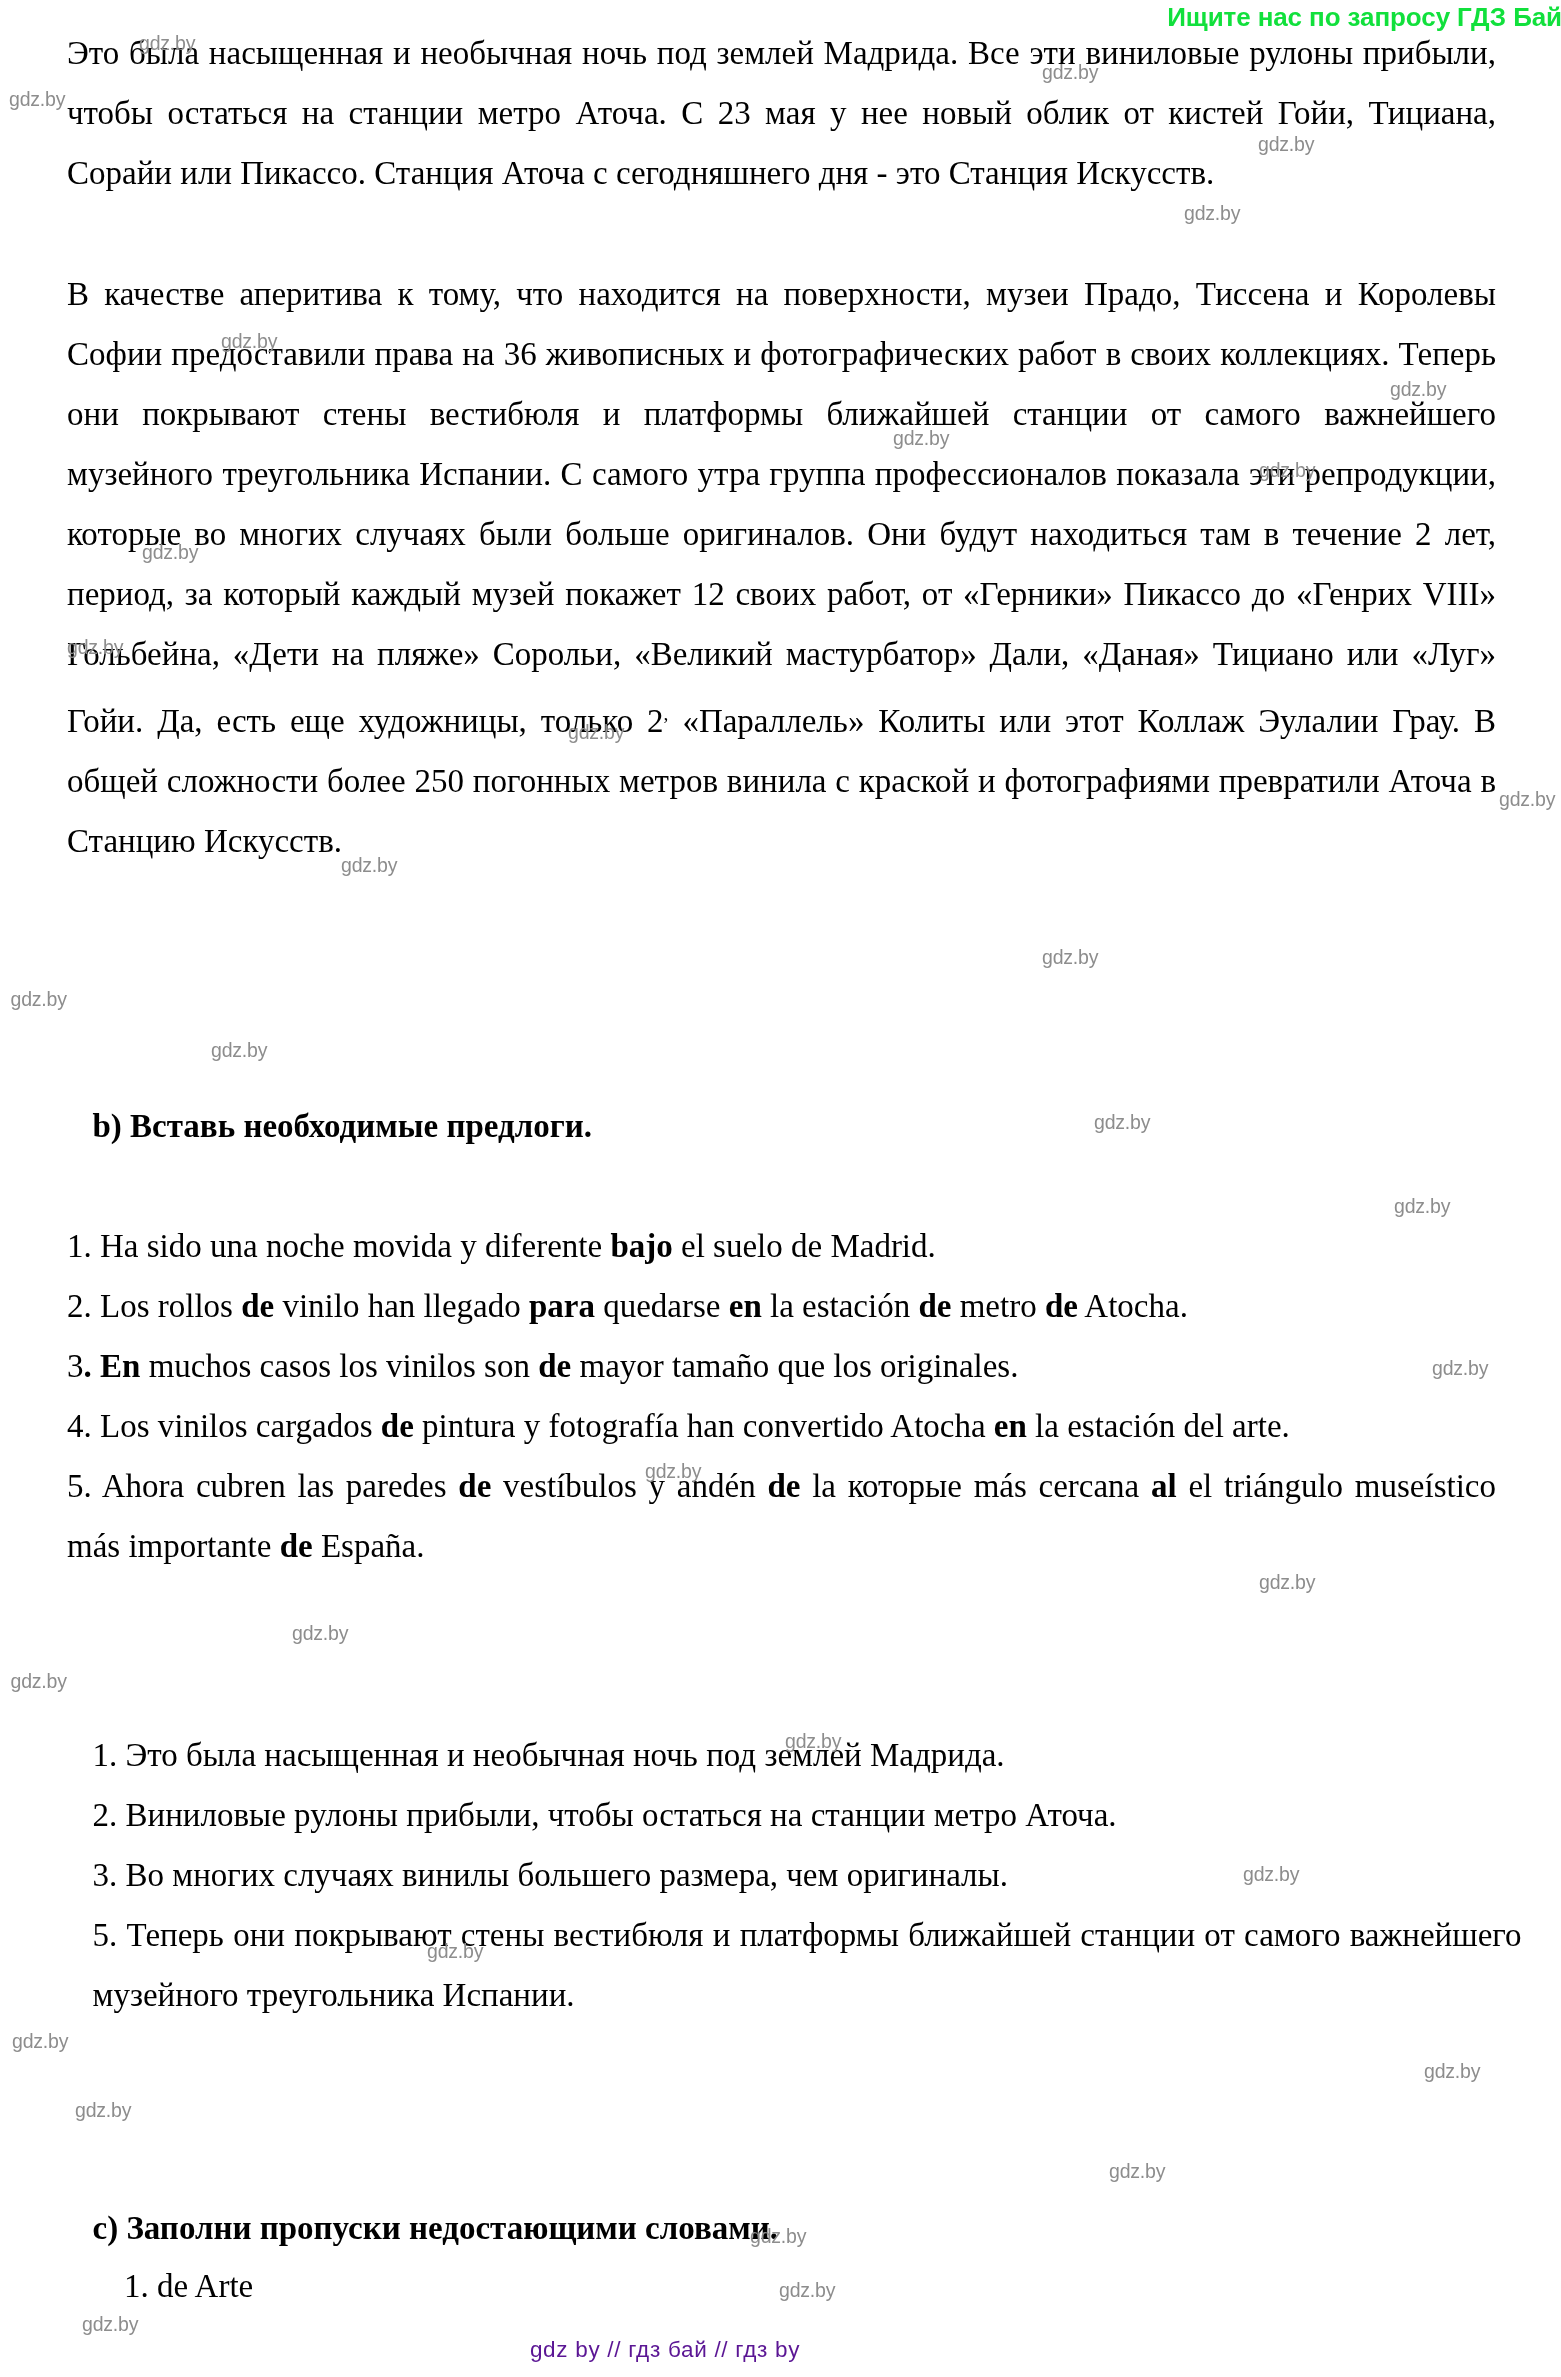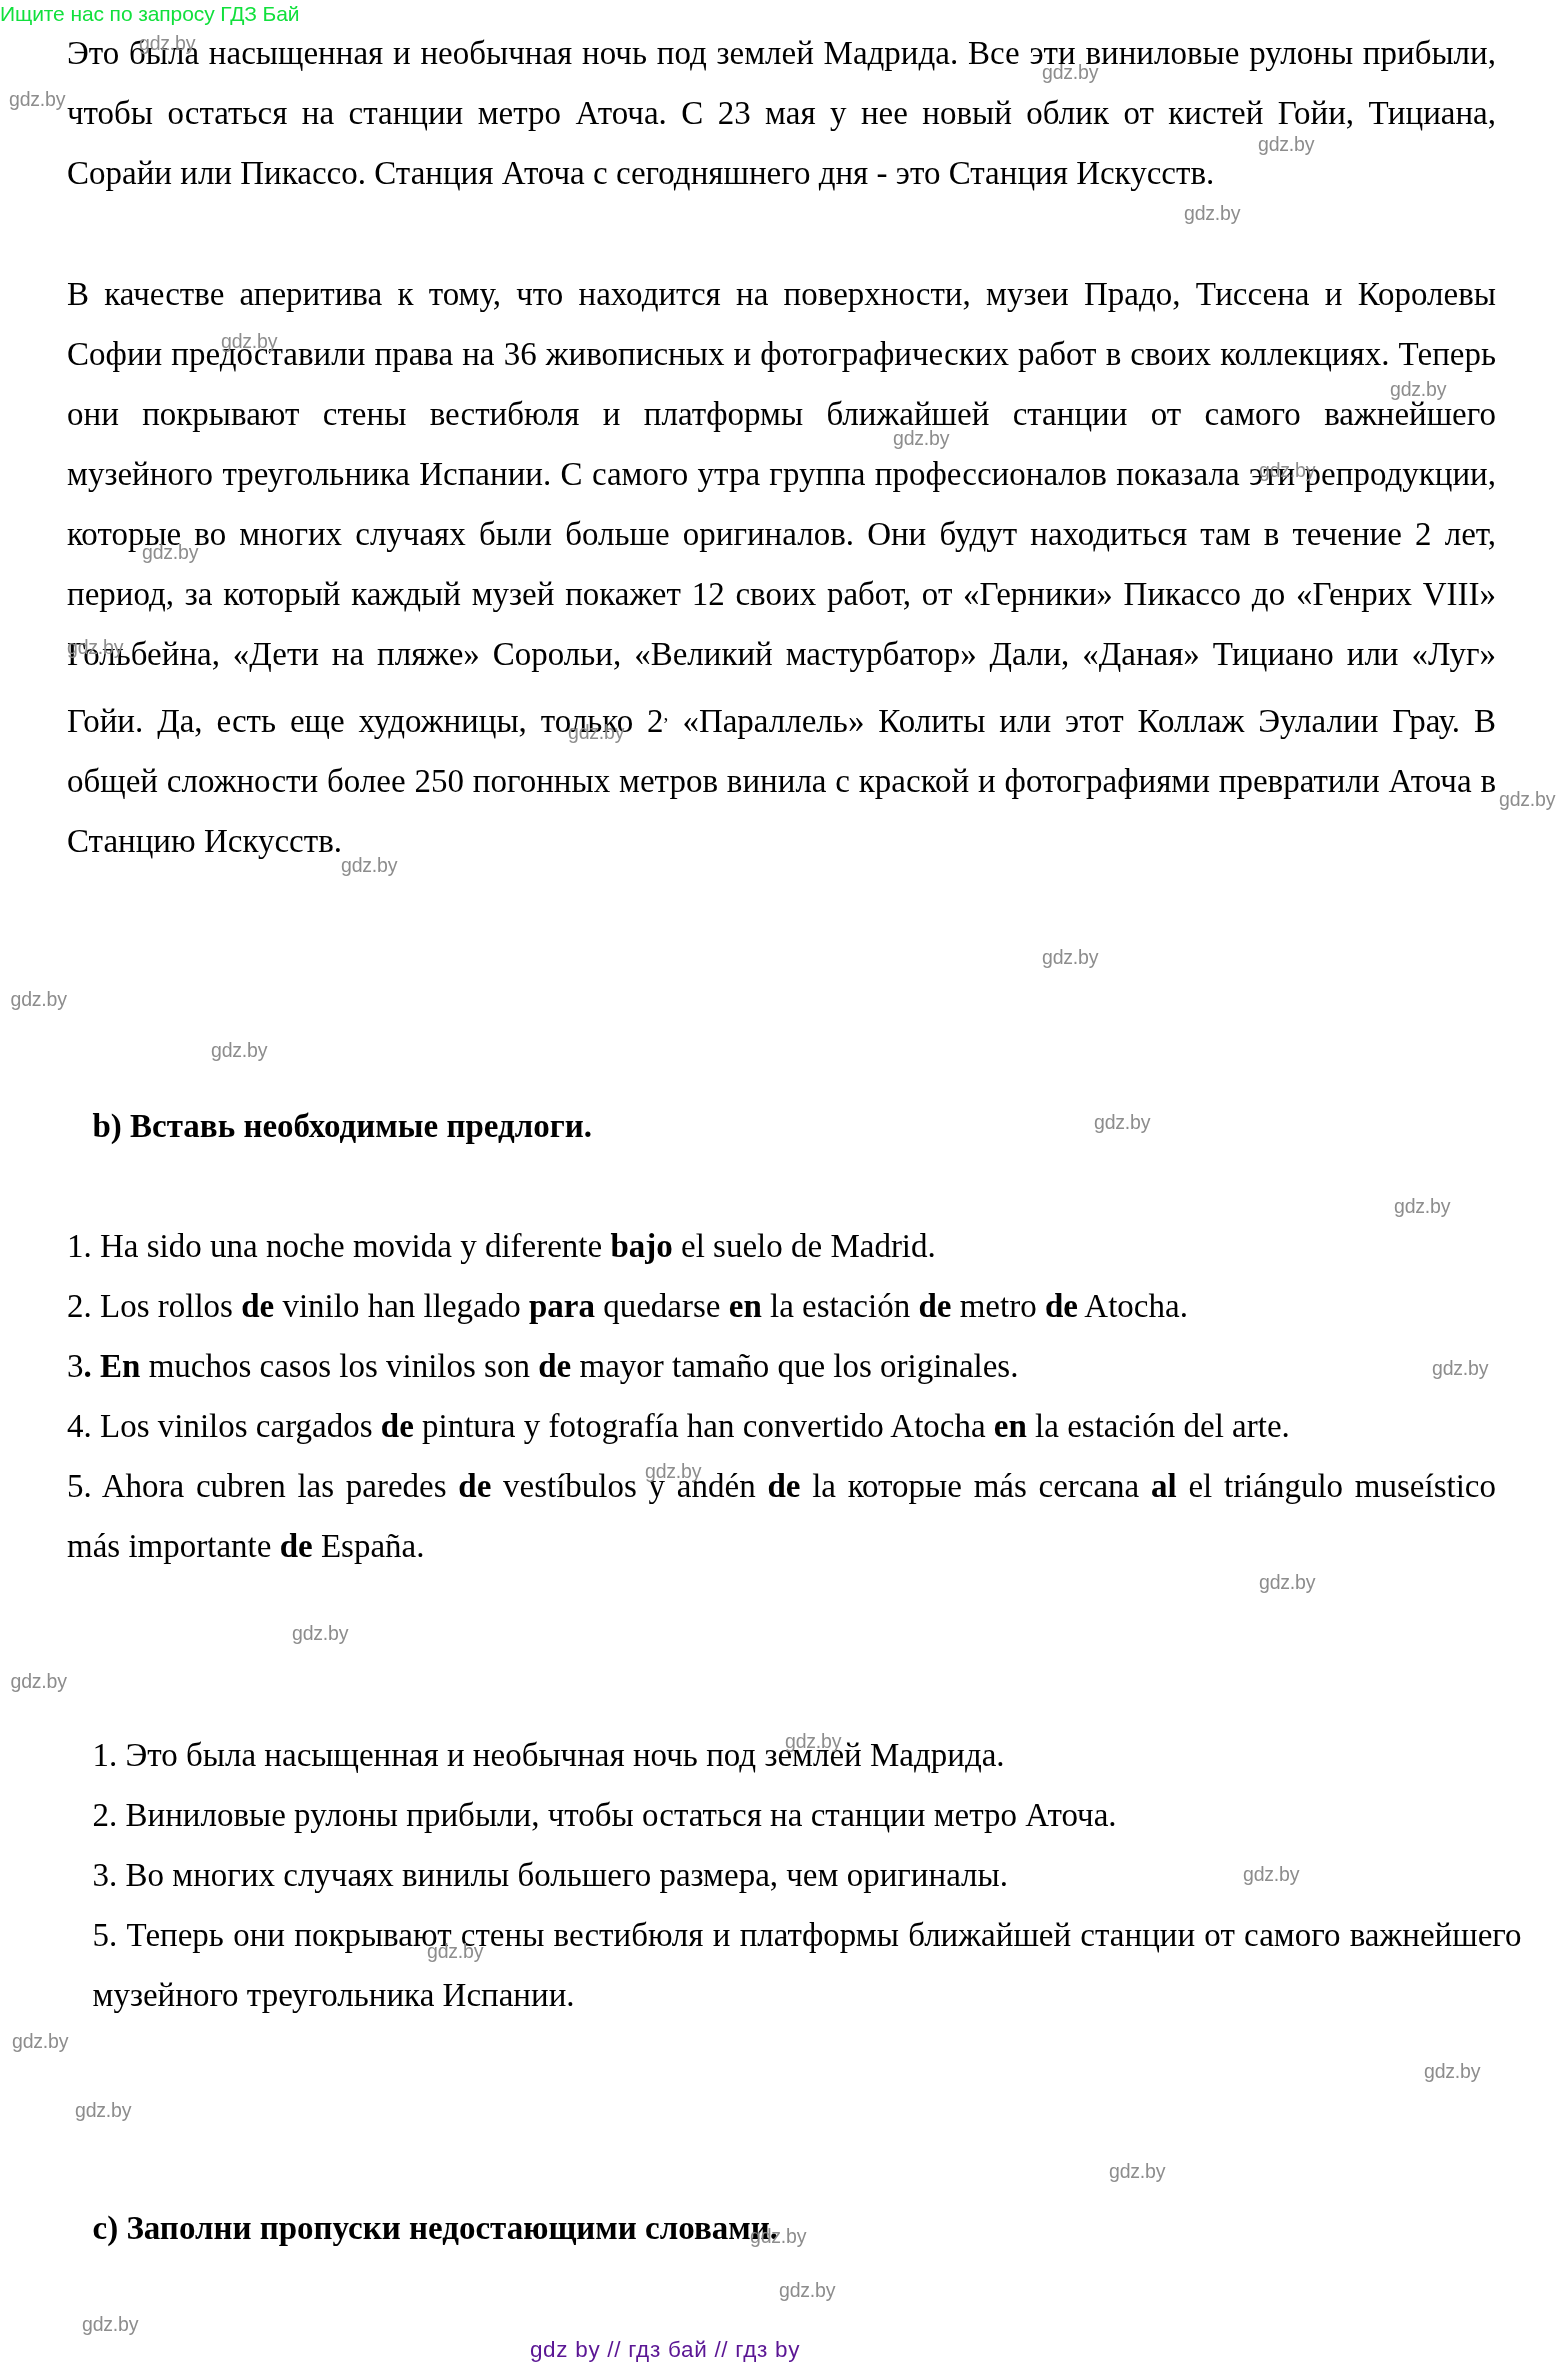--- a/index.html
+++ b/index.html
@@ -26,24 +26,24 @@
     letter-spacing: -0.2px;
     z-index: 5;
     pointer-events: none;
   }
 
   .top-banner {
     position: absolute;
     top: 1.5px;
     left: 0;
     width: 1562px;
-    text-align: left;
+    text-align: right;
     font-family: "Liberation Sans", "DejaVu Sans", sans-serif;
-    font-size: 21px;
-    font-weight: normal;
+    font-size: 26px;
+    font-weight: bold;
     color: #11e03c;
     white-space: nowrap;
     letter-spacing: -0.1px;
     z-index: 6;
   }
 
   .footer {
     position: absolute;
     top: 2337px;
     left: 0;
@@ -132,20 +132,23 @@
       <p class="para">1. Это была насыщенная и необычная ночь под землей Мадрида.</p>
       <p class="para">2. Виниловые рулоны прибыли, чтобы остаться на станции метро Аточа.</p>
       <p class="para">3. Во многих случаях винилы большего размера, чем оригиналы.</p>
       <p class="para">5. Теперь они покрывают стены вестибюля и платформы ближайшей станции от самого важнейшего музейного треугольника Испании.</p>
     </div>
 
   <div class="col indent-1" style="top: 2198px;">
     <div class="hdr">c) Заполни пропуски недостающими словами.</div>
   </div>
 
+  <div class="col indent-2" style="top: 2256px;" id="taskc-list">
+      <p class="para last-left">1.  de Arte</p>
+    </div>
 
 </div>
 
 <div class="footer">gdz by  //  гдз бай  //  гдз by</div>
 
 <div class="wm" style="left: 139px; top: 31.5px;">gdz.by</div>
 <div class="wm" style="left: 9px; top: 88px;">gdz.by</div>
 <div class="wm" style="left: 1042px; top: 61px;">gdz.by</div>
 <div class="wm" style="left: 1184px; top: 202px;">gdz.by</div>
 <div class="wm" style="left: 1258px; top: 133px;">gdz.by</div>

